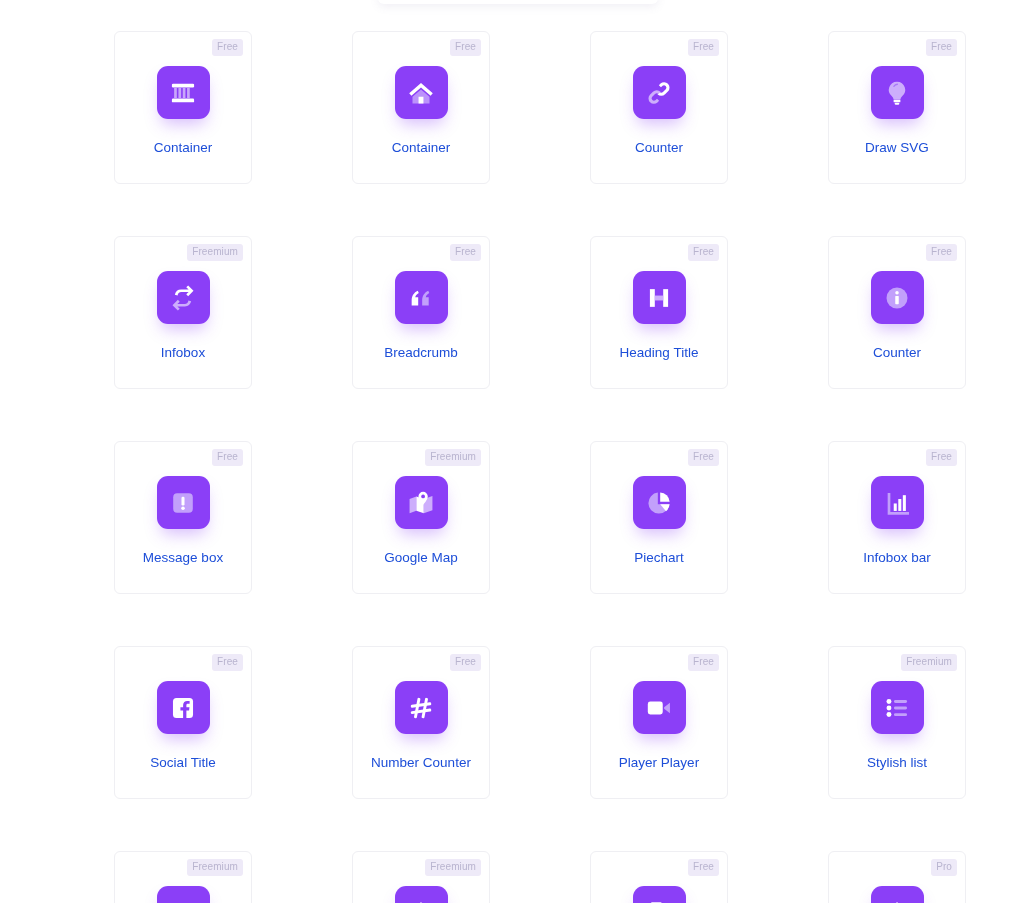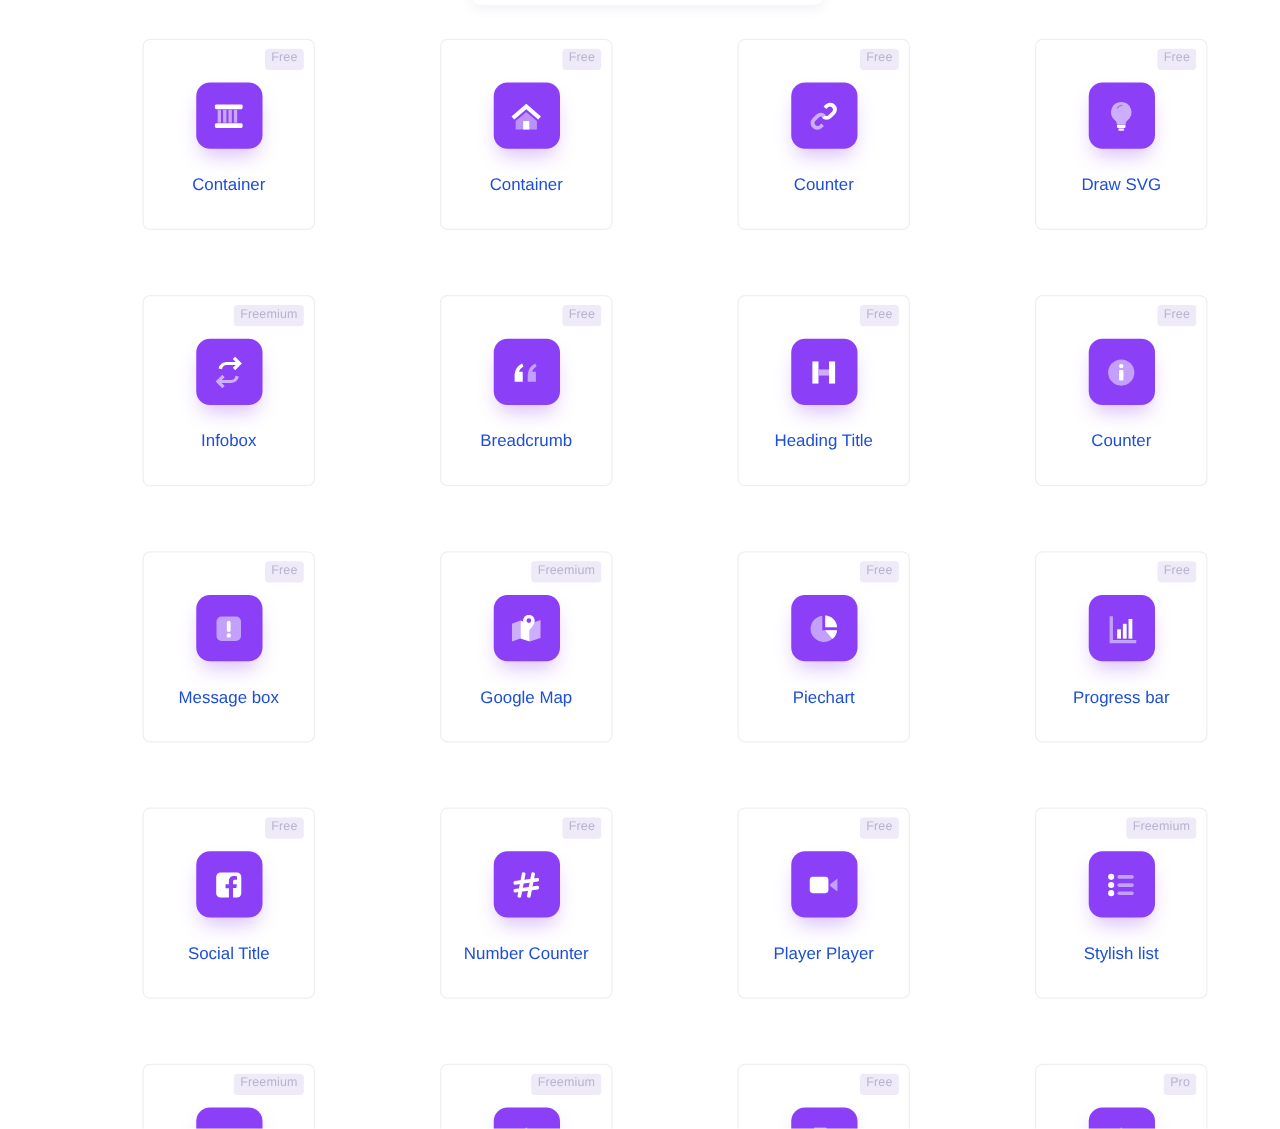--- a/index.html
+++ b/index.html
@@ -240,21 +240,21 @@
     <div class="card">
       <span class="badge">Free</span>
       <span class="icon-box">
         <svg width="28" height="28" viewBox="0 0 24 24">
           <path d="M4 3.5h2.3v16.2h16.0v2.3H4z" fill="#c2a0fb"></path>
           <rect x="9.2" y="12.4" width="2.6" height="6.4" fill="#ffffff"></rect>
           <rect x="13.1" y="8.6" width="2.6" height="10.2" fill="#ffffff"></rect>
           <rect x="17" y="5.3" width="2.6" height="13.5" fill="#ffffff"></rect>
         </svg>
       </span>
-      <span class="card-label">Progress bar</span>
+      <span class="card-label">Infobox bar</span>
     </div>
 
     <div class="card">
       <span class="badge">Free</span>
       <span class="icon-box">
         <svg width="28" height="28" viewBox="0 0 24 24">
           <rect x="3.4" y="3.4" width="17.2" height="17.2" rx="3" fill="#ffffff"></rect>
           <path d="M14.9 21v-6.9h2.3l.35-2.7h-2.65v-1.7c0-.78.22-1.31 1.34-1.31h1.43V5.99A19 19 0 0 0 15.58 5.9c-2.06 0-3.48 1.26-3.48 3.57v1.99H9.8v2.7h2.3V21z" fill="#8b3ff7"></path>
         </svg>
       </span>

